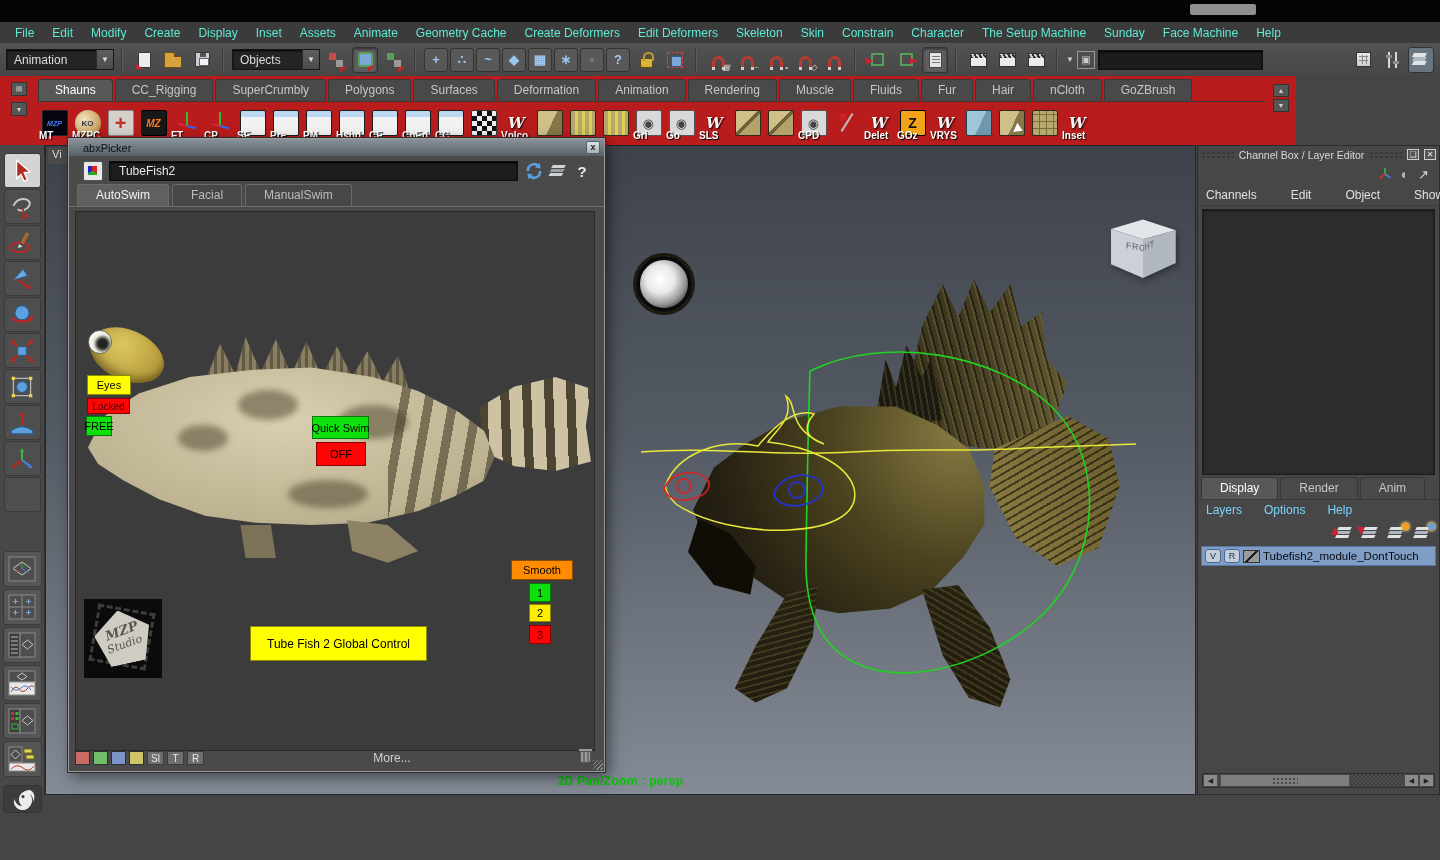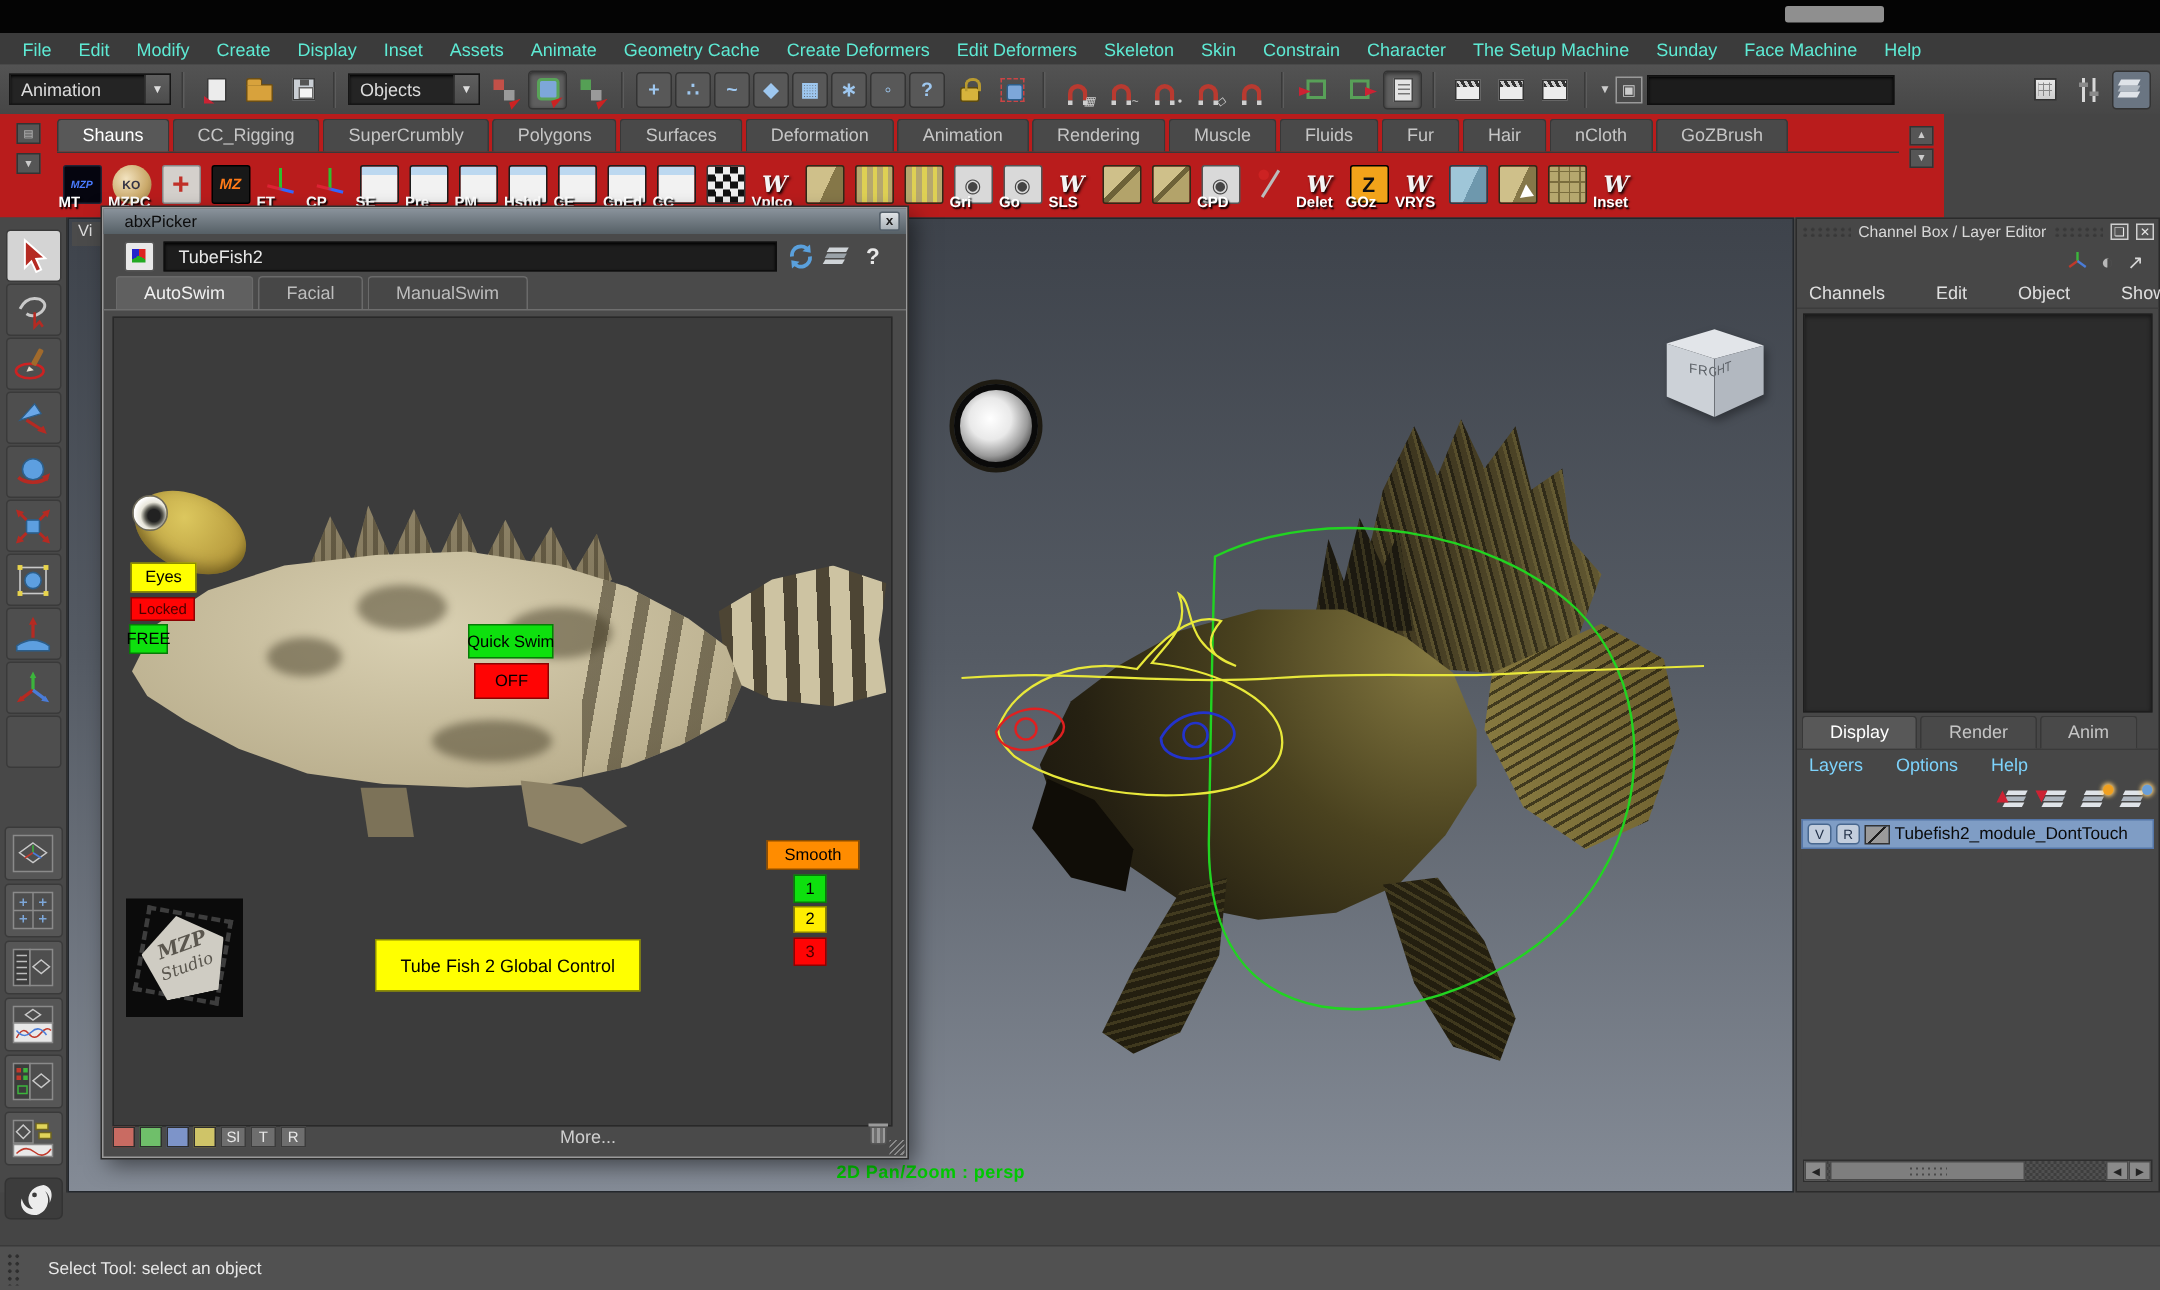--- a/index.html
+++ b/index.html
@@ -840,18 +840,14 @@
       <span class="pk-mini">Sl</span>
       <span class="pk-mini">T</span>
       <span class="pk-mini">R</span>
       <span class="pk-more">More...</span>
       <span class="ico-trash"></span>
     </div>
     <span class="pk-resize"></span>
   </div>
 
 
-  <div class="helpline">
-    <span class="grip-h"></span>
-    <span class="txt">Select Tool: select an object</span>
-  </div>
 
 </div>
 
 </body></html>

